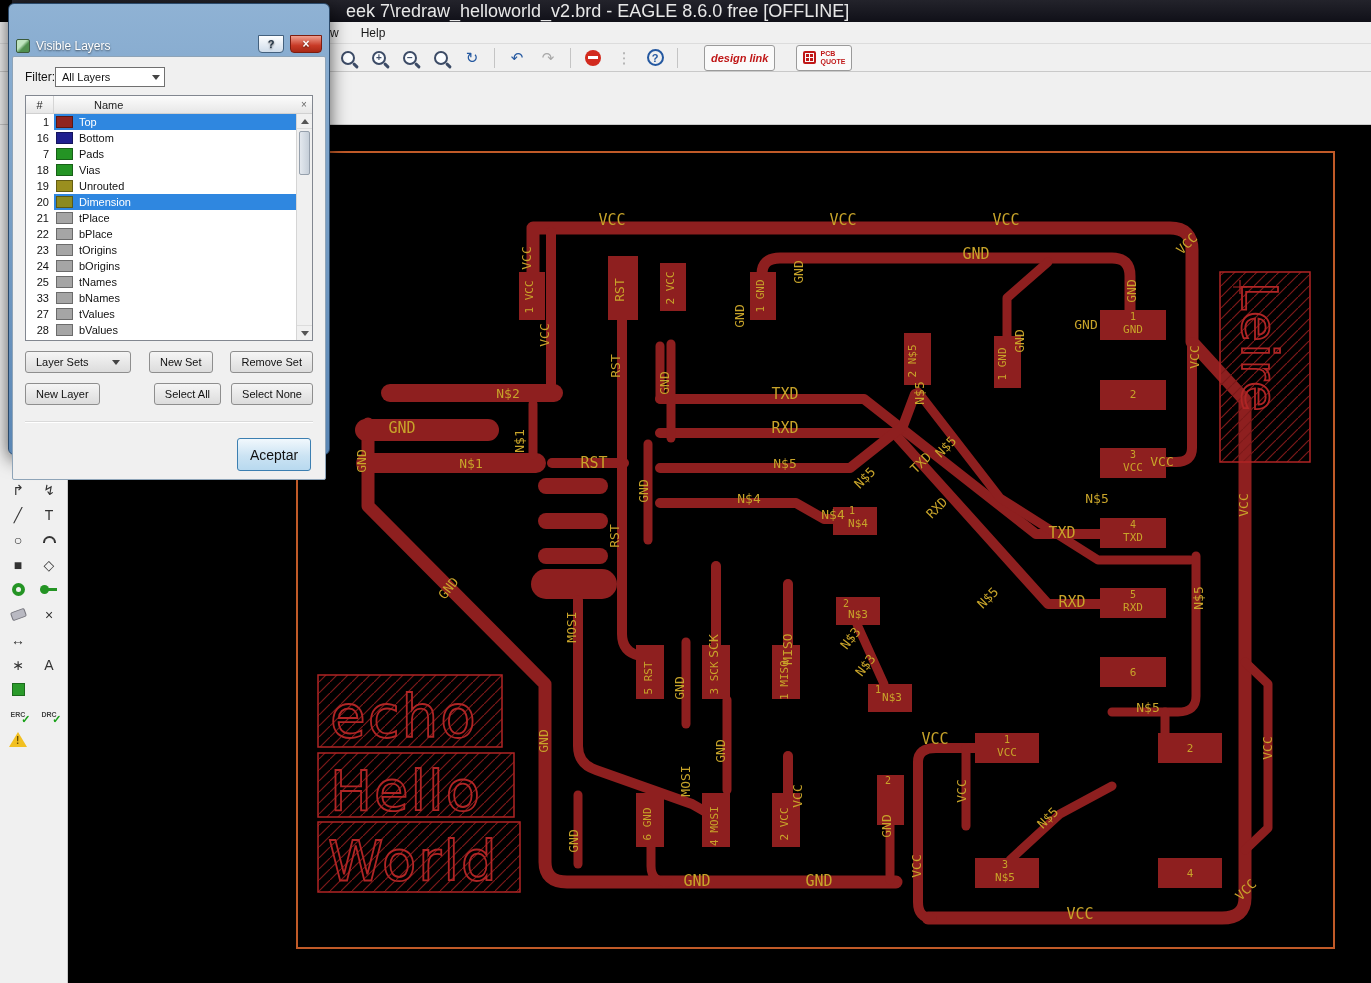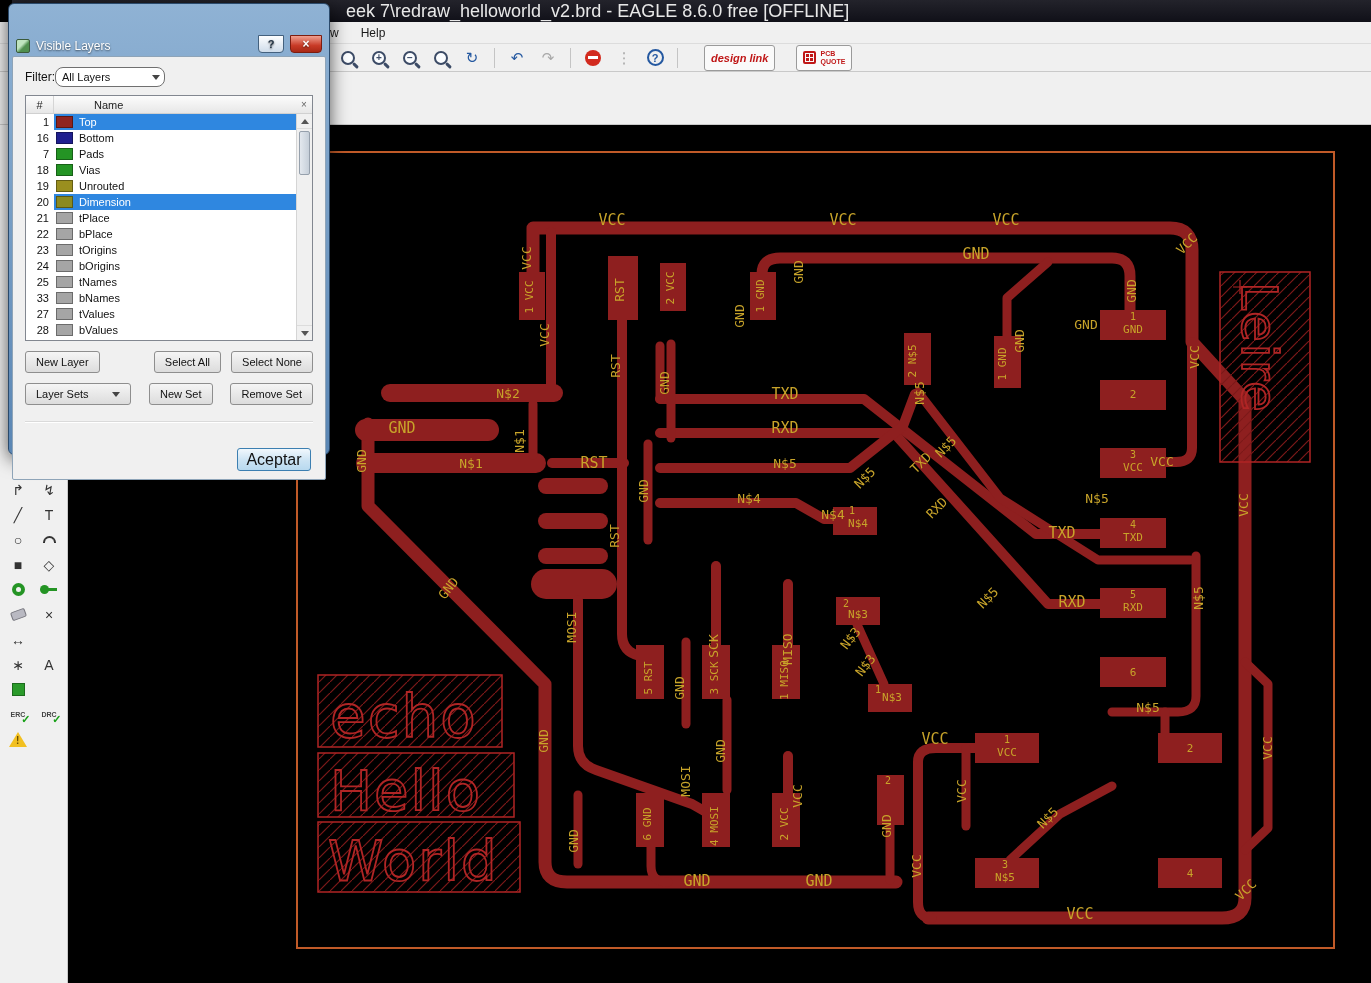--- a/index.html
+++ b/index.html
@@ -86,21 +86,21 @@
   .tb-btn { height:18px; border-radius:0 0 4px 4px; border:1px solid #44617e;
     display:flex; align-items:center; justify-content:center; margin-top:-4px; }
   .tb-help { width:26px; background:linear-gradient(#fdfeff,#cfdcea); color:#234; font-size:11px; font-weight:bold; }
   .tb-close { width:32px; background:linear-gradient(#f0a090,#c83a26 60%,#a82815);
     border-color:#7c1d10; color:#fff; font-size:12px; font-weight:bold; }
   .dlg-body { position:relative; background:#f0f0f0; border:1px solid #8ea4b8;
     border-radius:2px; height:424px; padding:8px 12px; }
   .filter-row { display:flex; align-items:center; font-size:12px; color:#111; margin:2px 0 8px; }
   .combo { display:flex; align-items:center; justify-content:space-between;
     width:110px; height:20px; background:#fff; border:1px solid #707070;
-    border-radius:8px; font-size:11px; padding:0 4px 0 6px; }
+    border-radius:0; font-size:11px; padding:0 4px 0 6px; }
   .arrow-down { width:0; height:0; border-left:4px solid transparent;
     border-right:4px solid transparent; border-top:5px solid #444; }
 
   .ltable { position:relative; background:#fff; border:1px solid #828790; height:246px; }
   .thead { display:flex; height:18px; background:linear-gradient(#fcfcfc,#e7e7e7);
     border-bottom:1px solid #d0d0d0; font-size:11px; color:#222; align-items:center; }
   .th-num { width:28px; text-align:center; border-right:1px solid #d5d5d5; height:100%; line-height:18px; }
   .th-name { flex:1; padding-left:40px; }
   .th-x { width:16px; text-align:center; color:#666; font-size:10px; }
   .lrows { position:absolute; left:0; right:16px; top:18px; bottom:0; overflow:hidden; }
@@ -123,22 +123,22 @@
     background:linear-gradient(90deg,#e3e8ee,#c6cfd9); border:1px solid #96a0ac; border-radius:2px; }
 
   .btn { height:22px; padding:0 10px; font-size:11px; color:#111;
     background:linear-gradient(#f5f5f5,#dcdcdc); border:1px solid #8e8e8e; border-radius:3px; }
   .btn-row { display:flex; align-items:center; margin-top:10px; }
   .btn-row .spacer { flex:1; }
   .btn-row .gap { width:10px; }
   .combo-btn { width:106px; display:flex; align-items:center; justify-content:space-between;
     text-align:left; }
   .dlg-div { margin-top:16px; border-top:1px solid #dadada; border-bottom:1px solid #fff; }
-  .accept { position:absolute; right:14px; bottom:8px; width:74px; height:23px;
-    font-size:16px; color:#111; background:linear-gradient(#f1f8fd,#cbe3f3 55%,#b8d9ef);
+  .accept { position:absolute; right:14px; bottom:8px; width:74px; height:33px;
+    font-size:14px; color:#111; background:linear-gradient(#f1f8fd,#cbe3f3 55%,#b8d9ef);
     border:1px solid #3c7fb1; border-radius:3px; }
 </style>
 </head>
 <body>
 
 <div id="screen">
 
   <div id="titlebar">
     <span>eek 7\redraw_helloworld_v2.brd - EAGLE 8.6.0 free [OFFLINE]</span>
   </div>
@@ -628,36 +628,36 @@
           <div class="sb-btn sb-up">
               <span class="tri-up"></span>
             </div>
           <div class="sb-thumb"></div>
           <div class="sb-btn sb-dn">
               <span class="tri-dn"></span>
             </div>
         </div>
       </div>
 
-      <div class="btn-row">
-        <button class="btn">New Layer</button>
-        <span class="spacer"></span>
-        <button class="btn">Select All</button>
-        <span class="gap"></span>
-        <button class="btn">Select None</button>
-      </div>
-
       <div class="btn-row" style="justify-content:space-between">
         <button class="btn combo-btn">
           <span>Layer Sets</span>
           <span class="arrow-down"></span>
         </button>
         <button class="btn">New Set</button>
         <button class="btn">Remove Set</button>
       </div>
 
+      <div class="btn-row">
+        <button class="btn">New Layer</button>
+        <span class="spacer"></span>
+        <button class="btn">Select All</button>
+        <span class="gap"></span>
+        <button class="btn">Select None</button>
+      </div>
+
       <div class="dlg-div"></div>
 
       <button class="accept">Aceptar</button>
     </div>
   </div>
 
 </div>
 
 </body></html>

